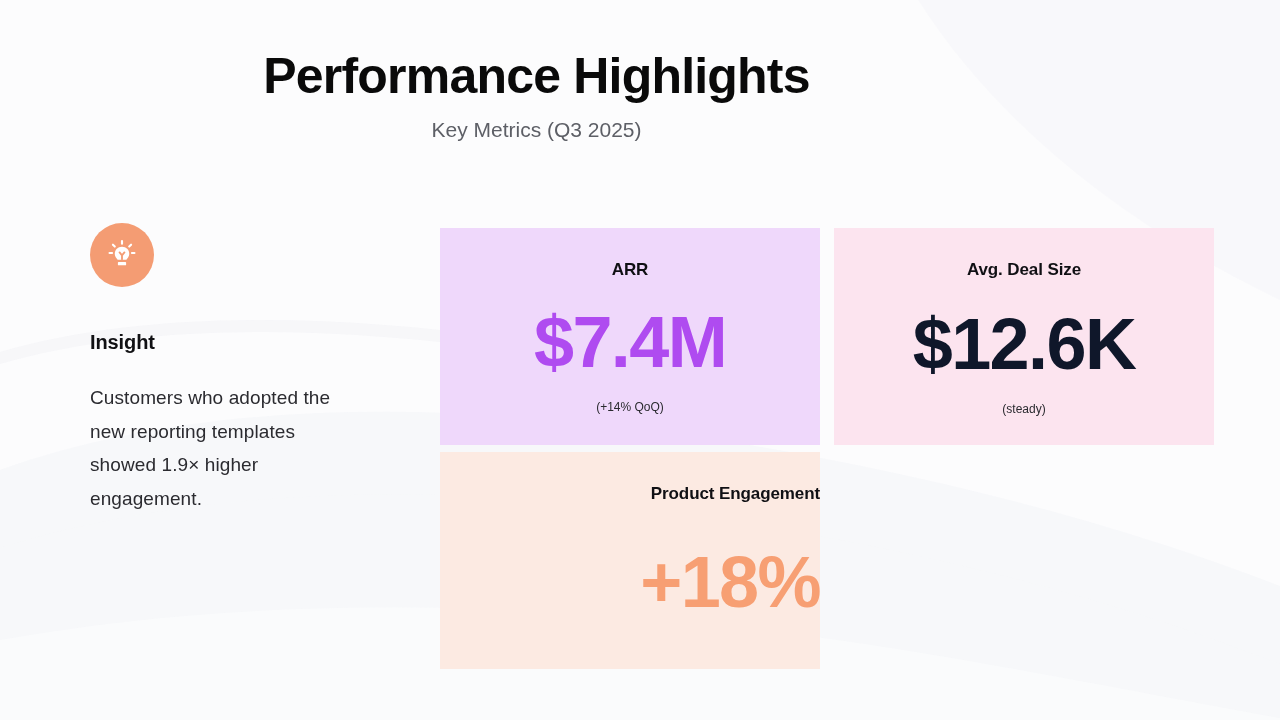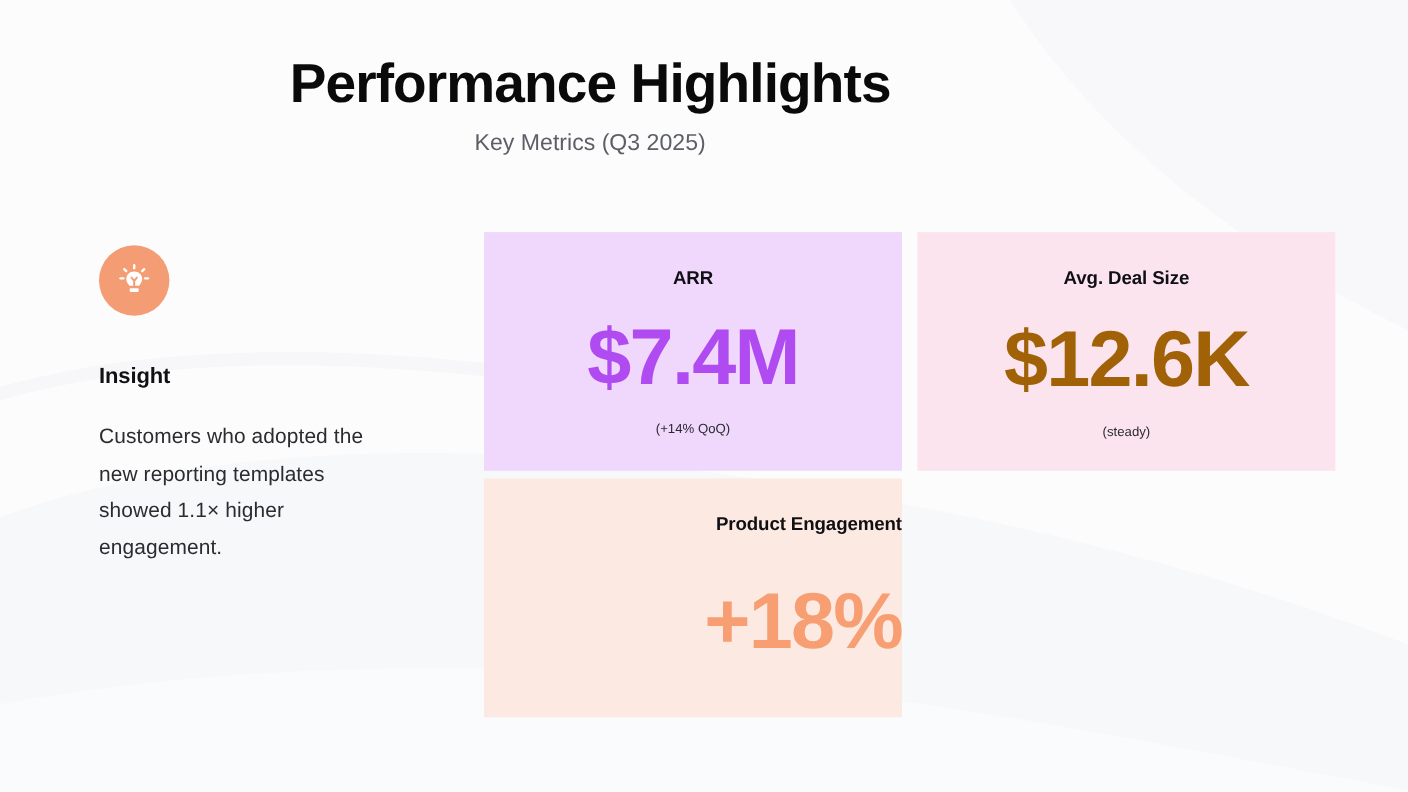--- a/index.html
+++ b/index.html
@@ -85,21 +85,21 @@
     font-weight: 400;
     color: #2b2b30;
     line-height: 33.5px;
     letter-spacing: 0.1px;
   }
 
   
   .metric-grid {
     position: absolute;
     left: 440px;
-    top: 211px;
+    top: 228px;
     width: 774px;
     height: 441px;
     display: grid;
     grid-template-columns: 380px 380px;
     grid-template-rows: 217px 217px;
     column-gap: 14px;
     row-gap: 7px;
   }
   .metric-card {
     position: relative;
@@ -167,35 +167,35 @@
           <line x1="18.4" y1="4.7" x2="17.1" y2="6.0"></line>
           <line x1="3.2" y1="10.6" x2="5.0" y2="10.6"></line>
           <line x1="20.8" y1="10.6" x2="19.0" y2="10.6"></line>
         </g>
         <path d="M12 6.2 C 9.0 6.2 6.9 8.4 6.9 11.1 C 6.9 13.0 8.0 14.3 8.9 15.3 L 15.1 15.3 C 16.0 14.3 17.1 13.0 17.1 11.1 C 17.1 8.4 15.0 6.2 12 6.2 Z" fill="#ffffff"></path>
         <path d="M12 15.0 L 12 12.2 M12 12.2 L 10.3 10.2 M12 12.2 L 13.7 10.2" stroke="#F49C73" stroke-width="1.3" stroke-linecap="round" fill="none"></path>
         <rect x="9.1" y="17.0" width="5.8" height="2.3" rx="0.5" fill="#ffffff"></rect>
       </svg>
     </div>
     <h2 class="insight-heading">Insight</h2>
-    <p class="insight-body">Customers who adopted the new reporting templates showed 1.1× higher engagement.</p>
+    <p class="insight-body">Customers who adopted the new reporting templates showed 1.9× higher engagement.</p>
   </div>
 
   <div class="metric-grid">
 
     <div class="metric-card has-sub" style="background: rgb(239, 216, 251);">
       <div class="metric-label">ARR</div>
       <div class="metric-value" style="color: rgb(175, 75, 240);">$7.4M</div>
       <div class="metric-sub">(+14% QoQ)</div>
     </div>
 
 
     <div class="metric-card has-sub" style="background: rgb(252, 228, 239);">
       <div class="metric-label">Avg. Deal Size</div>
-      <div class="metric-value" style="color: #a16207; margin-top: 28px;">$12.6K</div>
+      <div class="metric-value" style="color: #0f172a; margin-top: 28px;">$12.6K</div>
       <div class="metric-sub">(steady)</div>
     </div>
 
     <div class="metric-card no-sub" style="background: rgb(252, 234, 226); align-items: flex-end;">
       <div class="metric-label">Product Engagement</div>
       <div class="metric-value" style="color: rgb(247, 159, 115);">+18%</div>
     </div>
 
   </div>
 </div>

